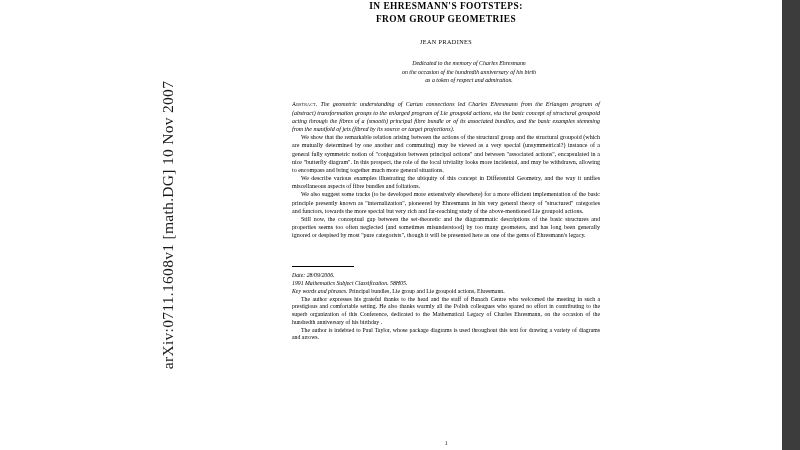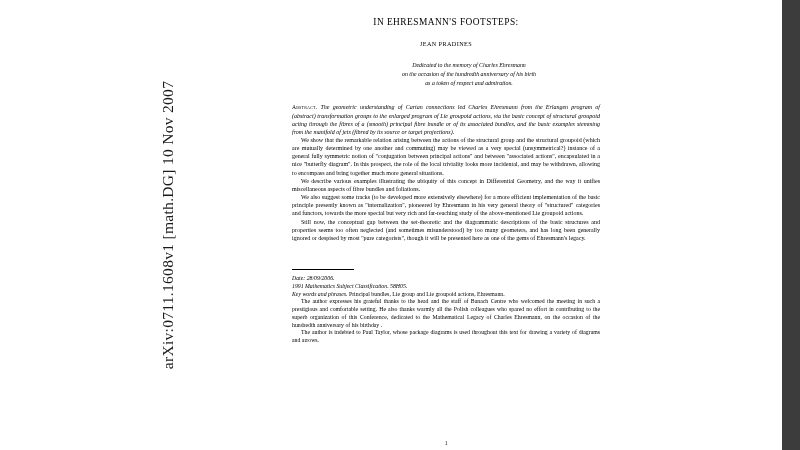--- a/index.html
+++ b/index.html
@@ -54,23 +54,24 @@
     width: 308px;
     height: 450px;
   }
   .title {
     text-align: center;
     font-size: 9.4px;
     letter-spacing: 0.45px;
     line-height: 1.42;
     color: #000;
     margin: 0;
-    padding-top: 16px;
+    padding-top: 0px;
     font-variant: small-caps;
     text-transform: uppercase;
+    font-weight: bold;
   }
   .title .ln { display: block; }
   .author {
     text-align: center;
     font-size: 6.2px;
     letter-spacing: 0.4px;
     margin-top: 11px;
     text-transform: uppercase;
   }
   .dedication {
@@ -131,20 +132,21 @@
   <div class="right-gutter"></div>
 
   <div class="arxiv-stamp">
     <span>arXiv:0711.1608v1  [math.DG]  10 Nov 2007</span>
   </div>
 
   <div class="content">
 
     <div class="title">
       <span class="ln">IN EHRESMANN'S FOOTSTEPS:</span>
+      <span class="ln">FROM GROUP GEOMETRIES</span>
     </div>
 
     <div class="author">Jean Pradines</div>
 
     <div class="dedication">
       <span class="dl">Dedicated to the memory of Charles Ehresmann</span>
       <span class="dl">on the occasion of the hundredth anniversary of his birth</span>
       <span class="dl">as a token of respect and admiration.</span>
     </div>
 

